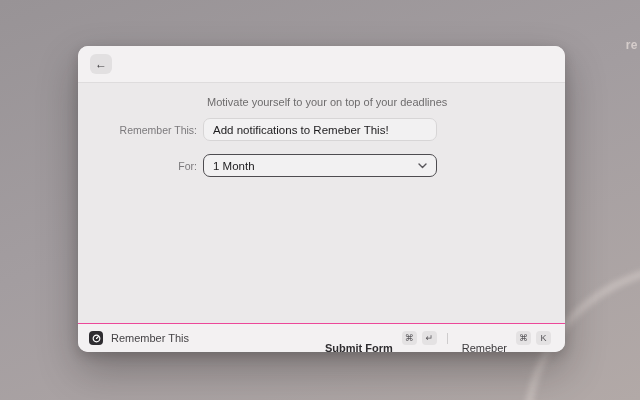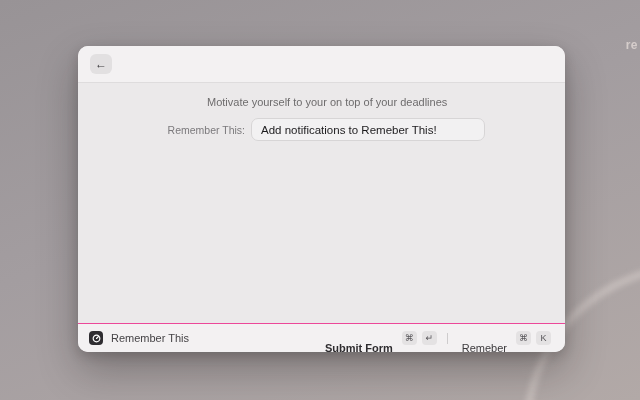--- a/index.html
+++ b/index.html
@@ -55,21 +55,20 @@
   
   .content { padding-top: 13px; }
   .form-description {
     margin-left: 129px;
     font-size: 11px;
     color: #6e6c6d;
   }
   .form-row {
     display: flex; align-items: center;
     margin-top: 10px;
-    padding-left: 48px;
   }
   .form-row + .form-row { margin-top: 13px; }
   .form-label {
     width: 119px;
     text-align: right;
     font-size: 10.5px;
     color: #7b797c;
     flex-shrink: 0;
   }
   .field-wrap { margin-left: 6px; width: 234px; }
@@ -149,20 +148,33 @@
   <div class="content">
     <div class="form-description">Motivate yourself to your on top of your deadlines</div>
 
     <div class="form-row">
       <label class="form-label">Remember This:</label>
       <div class="field-wrap">
         <input class="text-input" type="text" value="Add notifications to Remeber This!" style="">
       </div>
     </div>
 
+    <div class="form-row">
+      <label class="form-label">For:</label>
+      <div class="field-wrap">
+        <div class="dropdown">
+          <span>1 Month</span>
+          <span class="chevron">
+            <svg width="9" height="6" viewBox="0 0 9 6">
+                <path d="M1 1l3.5 3.5L8 1" fill="none" stroke="currentColor" stroke-width="1.4" stroke-linecap="round" stroke-linejoin="round"></path>
+              </svg>
+          </span>
+        </div>
+      </div>
+    </div>
   </div>
 
   <div class="window-footer">
     <div class="footer-left">
       <span class="app-icon">
         <svg width="9" height="9" viewBox="0 0 10 10">
           <circle cx="5" cy="5" r="3.7" fill="none" stroke="#ffffff" stroke-width="1.3"></circle>
           <path d="M5 5L7.2 2.8" stroke="#ffffff" stroke-width="1.3" stroke-linecap="round"></path>
         </svg>
       </span>

